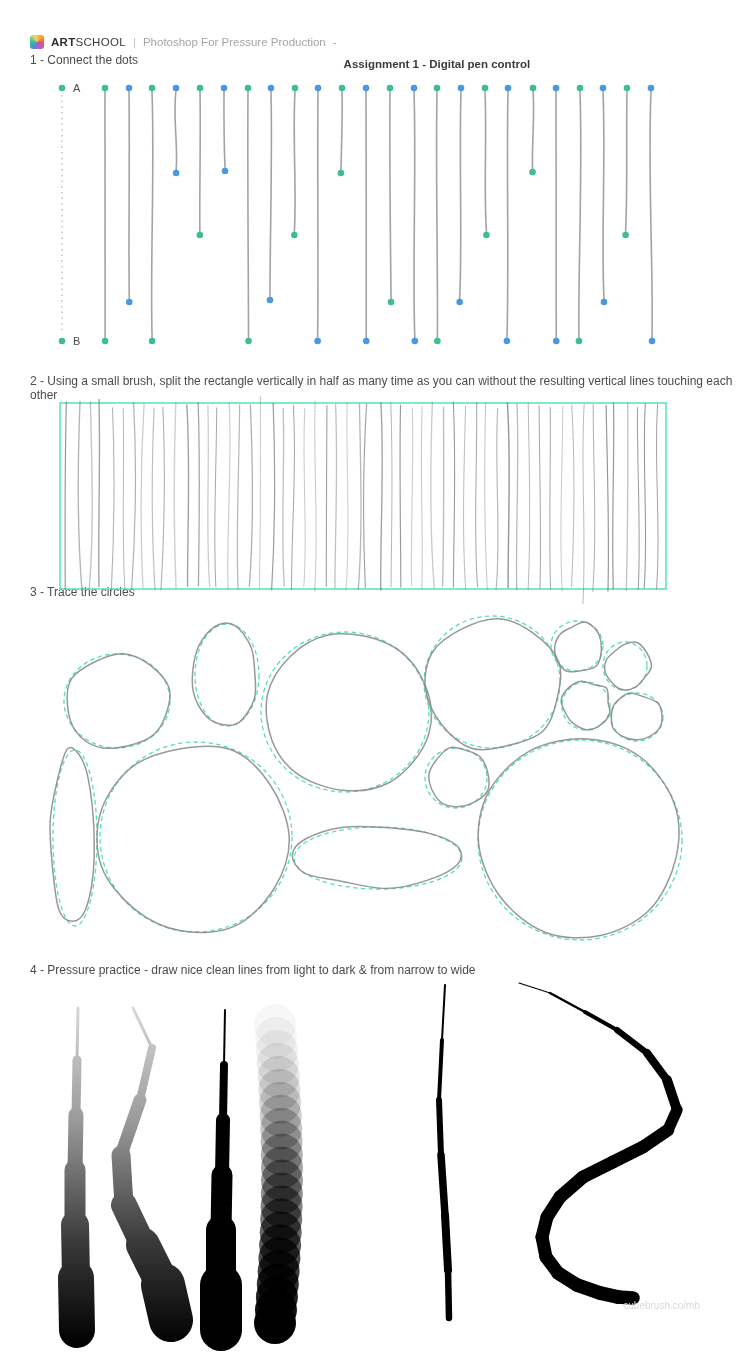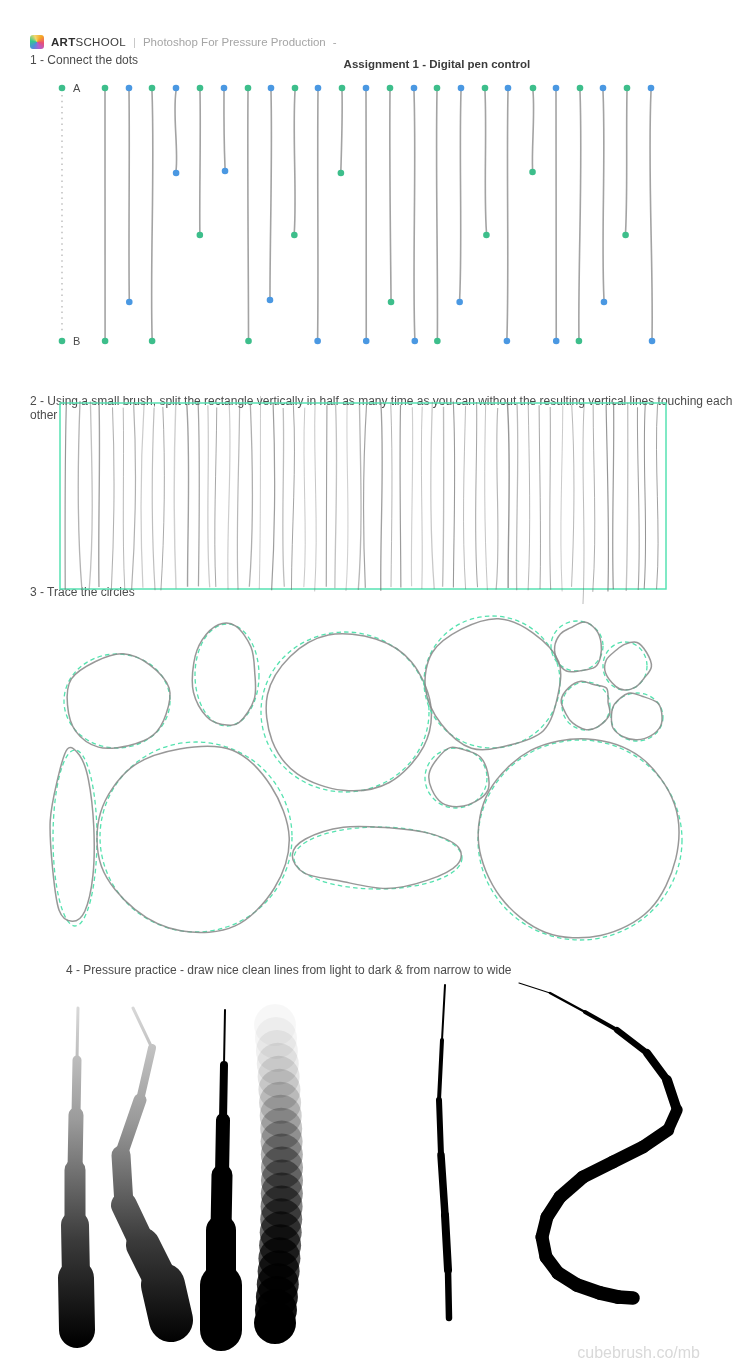--- a/index.html
+++ b/index.html
@@ -9,23 +9,23 @@
        font-size:11.5px;white-space:nowrap;}
   .logo{width:14px;height:14px;border-radius:3px;display:inline-block;
         background:conic-gradient(from 40deg,#f5a623,#e94e77,#b05fd1,#4a90d9,#35c98a,#f5d76e,#f5a623);}
   .brand{color:#3b3b3b;letter-spacing:.3px;}
   .brand b{font-weight:bold;color:#2f2f2f;}
   .sep{color:#c4c4c4;}
   .course{color:#a5a5a5;}
   .dash{color:#a5a5a5;}
   .assign{color:#3b3b3b;font-weight:bold;margin-top:44px;}
   .sec-title{position:absolute;left:30px;font-size:12px;color:#4b4b4b;}
-  #t1{top:53px;} #t2{top:394px;} #t3{top:585px;} #t4{top:963px;margin-left:36px;}
+  #t1{top:53px;} #t2{top:374px;} #t3{top:585px;} #t4{top:963px;}
   .canvas{position:absolute;left:0;top:0;width:752px;height:1372px;}
-  .footer{position:absolute;top:1344px;right:52px;font-size:16px;color:#d9d9d9;}
+  .footer{position:absolute;top:1300px;right:52px;font-size:10px;color:#d9d9d9;}
 </style>
 </head>
 <body>
 
 <div class="page">
 
   <div class="hdr">
     <span class="logo"></span>
     <span class="brand"><b>ART</b><span>SCHOOL</span></span>
     <span class="sep">|</span>

